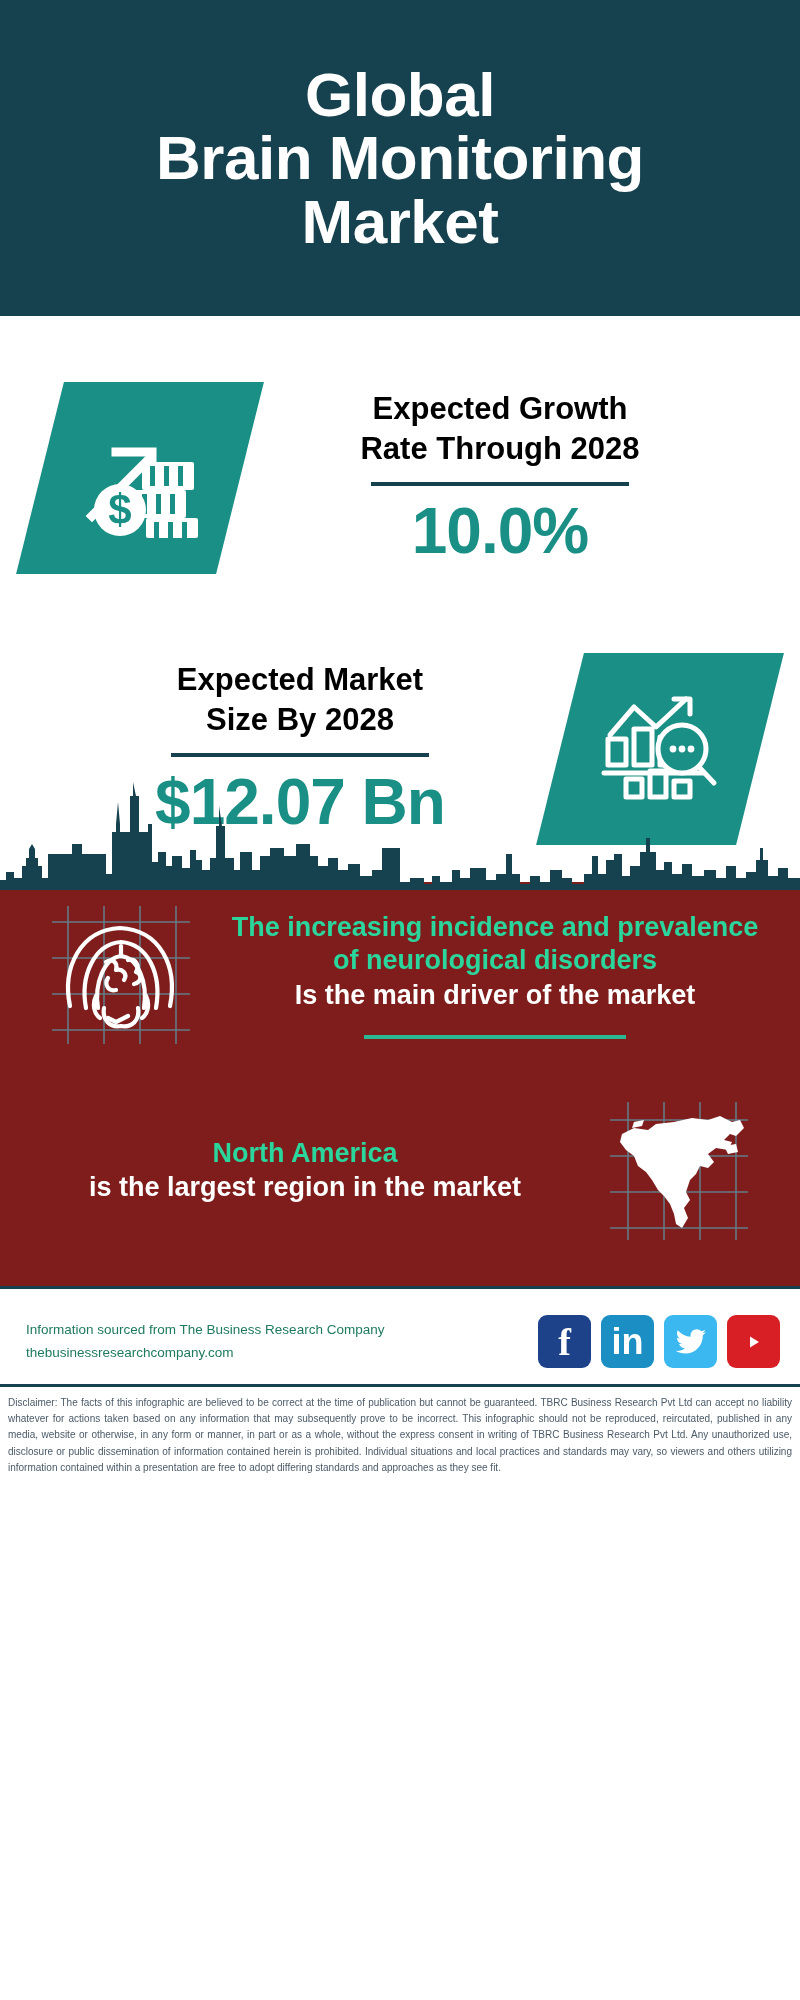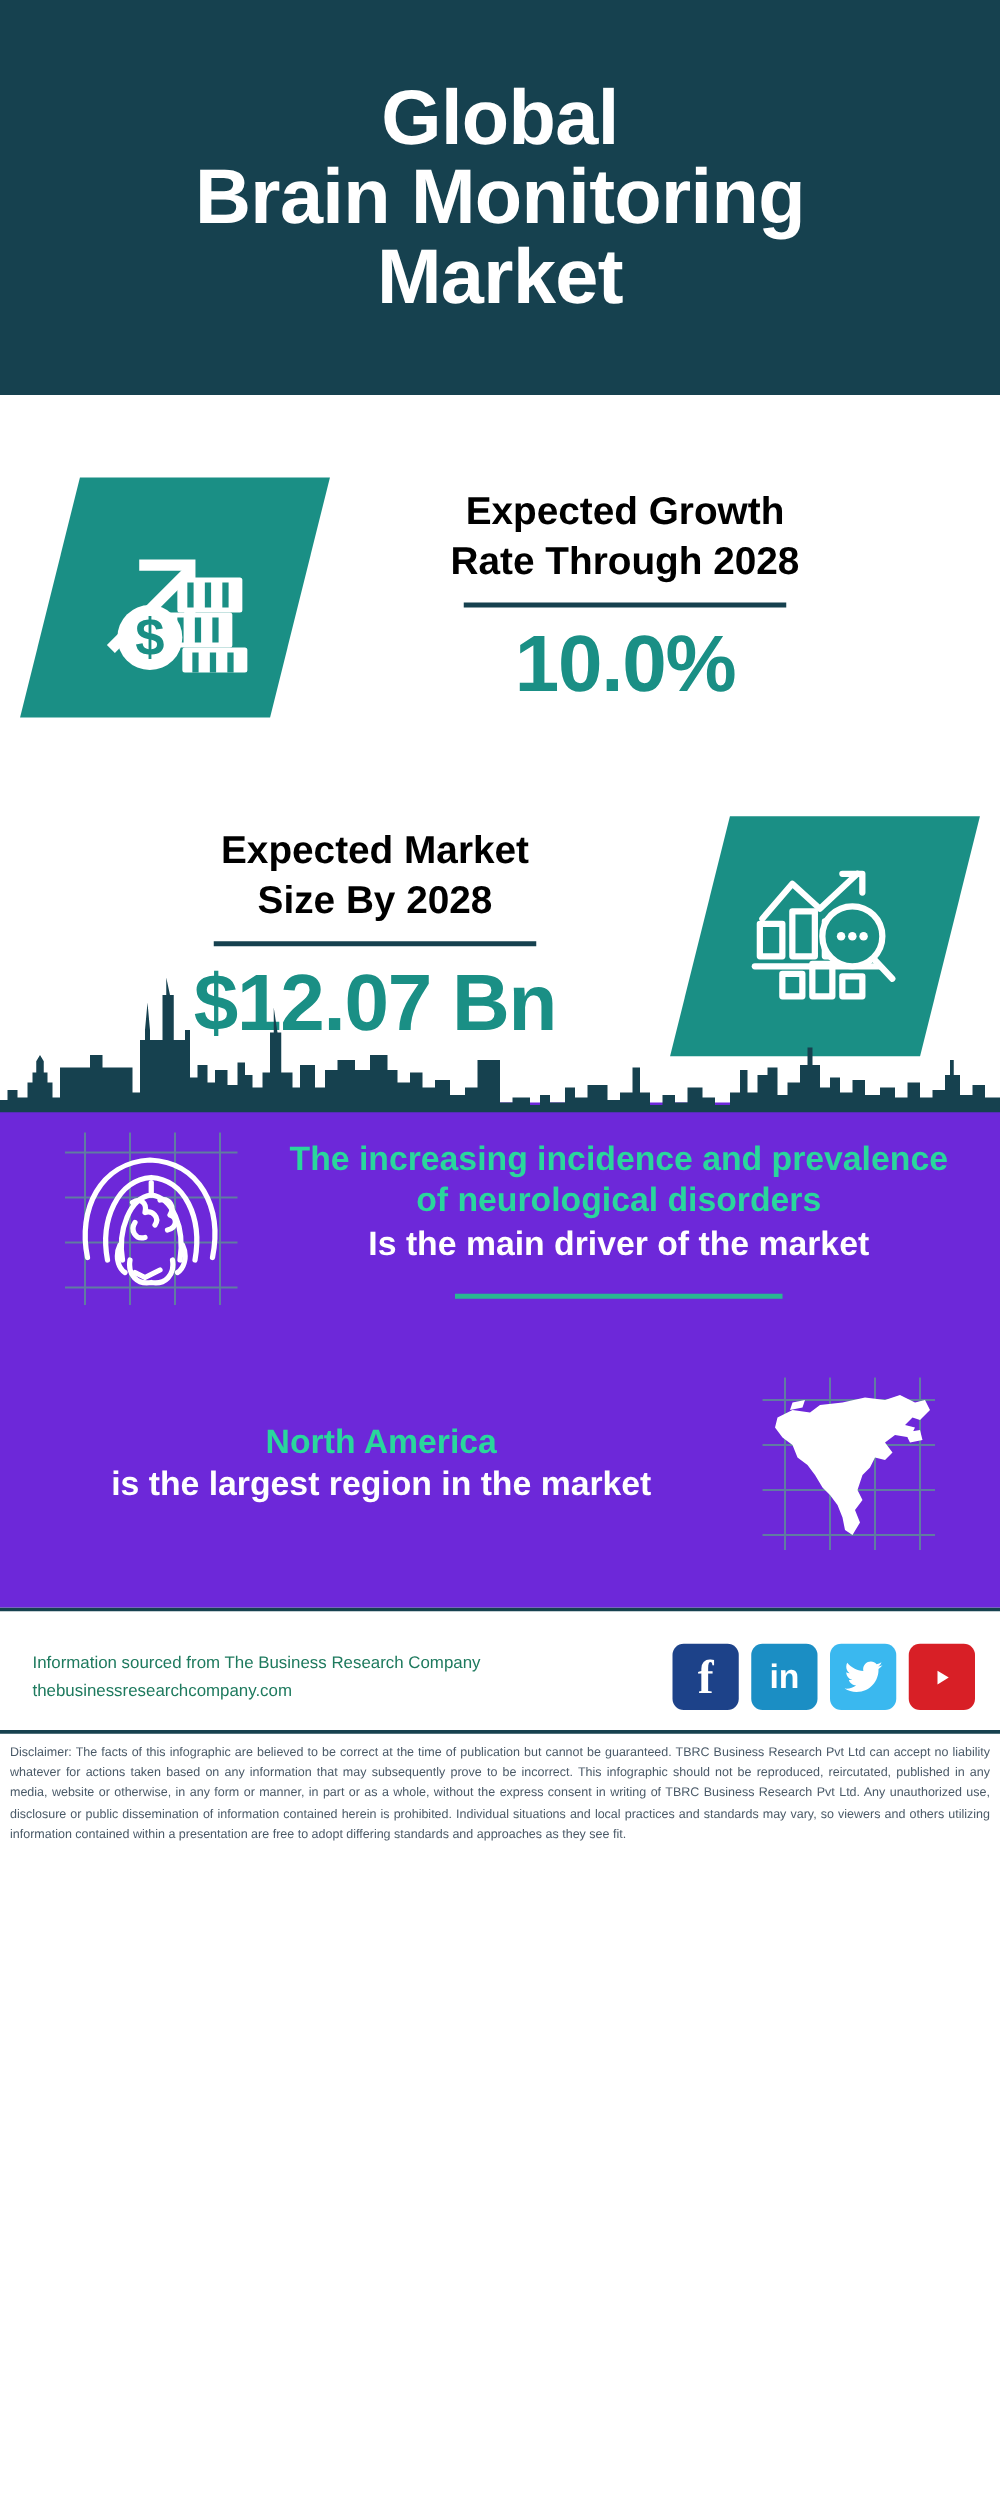--- a/index.html
+++ b/index.html
@@ -71,21 +71,21 @@
   }
 
   
   .row-size { height:250px; margin-top:6px; }
   .row-size .stat-text { order:1; }
   .row-size .para { order:2; }
 
   
   .dark-panel {
     position:relative;
-    background:#6d28d9;
+    background:#7f1d1d;
     margin-top:8px;
     padding:0 0 40px 0;
   }
   .skyline {
     display:block;
     width:800px;
     height:124px;
     position:absolute;
     top:-116px;
     left:0;
@@ -131,21 +131,21 @@
     border-top:3px solid #16414f;
   }
   .footer-text { flex:1; color:#1e7a5e; font-size:13.5px; line-height:1.7; }
   .socials { display:flex; gap:10px; align-items:center; }
   .soc {
     width:53px; height:53px; border-radius:9px;
     display:flex; align-items:center; justify-content:center;
     color:#fff; font-weight:bold;
   }
   .soc-fb { background:#1d4289; font-size:38px; font-family:"Liberation Serif", serif; }
-  .soc-li { background:#1b8ec4; font-size:27px; }
+  .soc-li { background:#1b8ec4; font-size:36px; }
   .soc-tw { background:#3ab8ef; }
   .soc-yt { background:#d81f26; }
 
   .disclaimer-sep { height:3px; background:#16414f; margin:8px 0 0 0; }
   .disclaimer {
     padding:8px 8px 10px 8px;
     color:#4a5a68;
     font-size:10px;
     line-height:1.62;
     text-align:justify;

